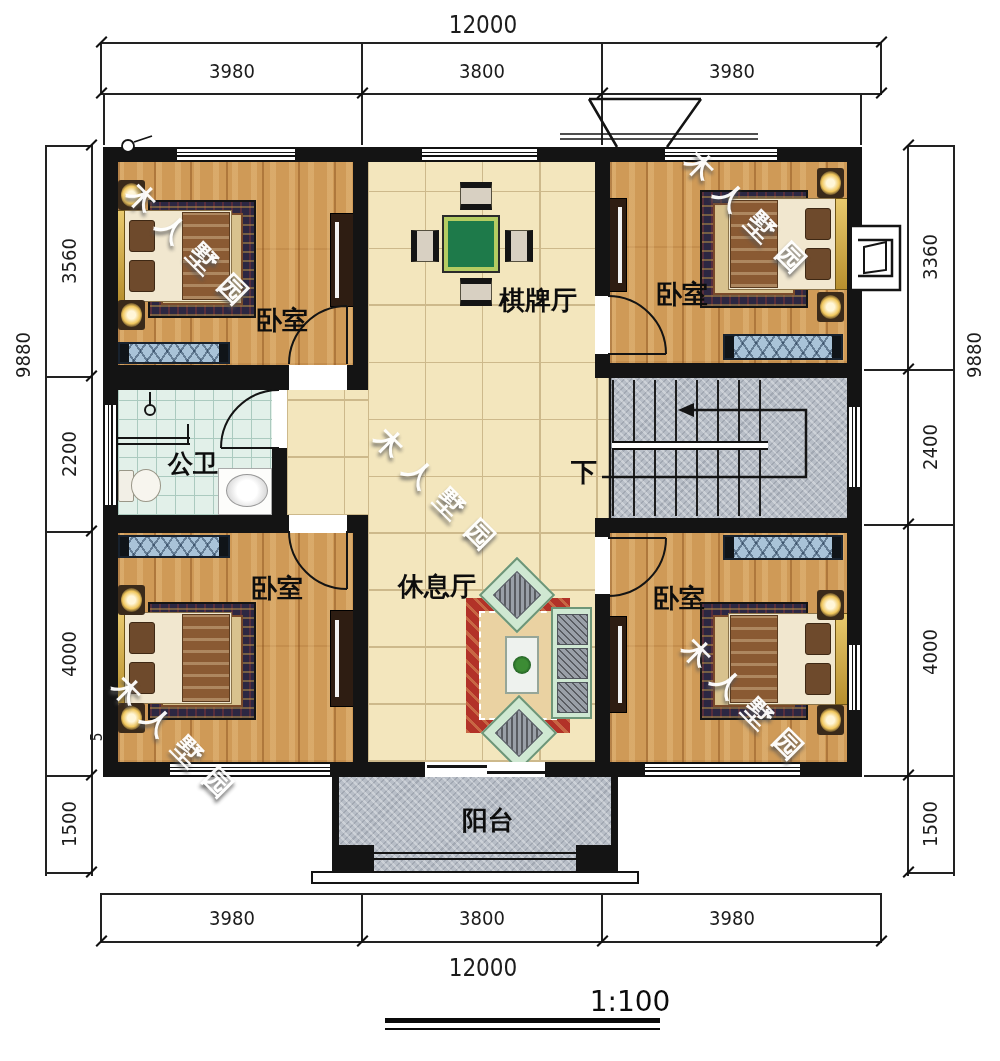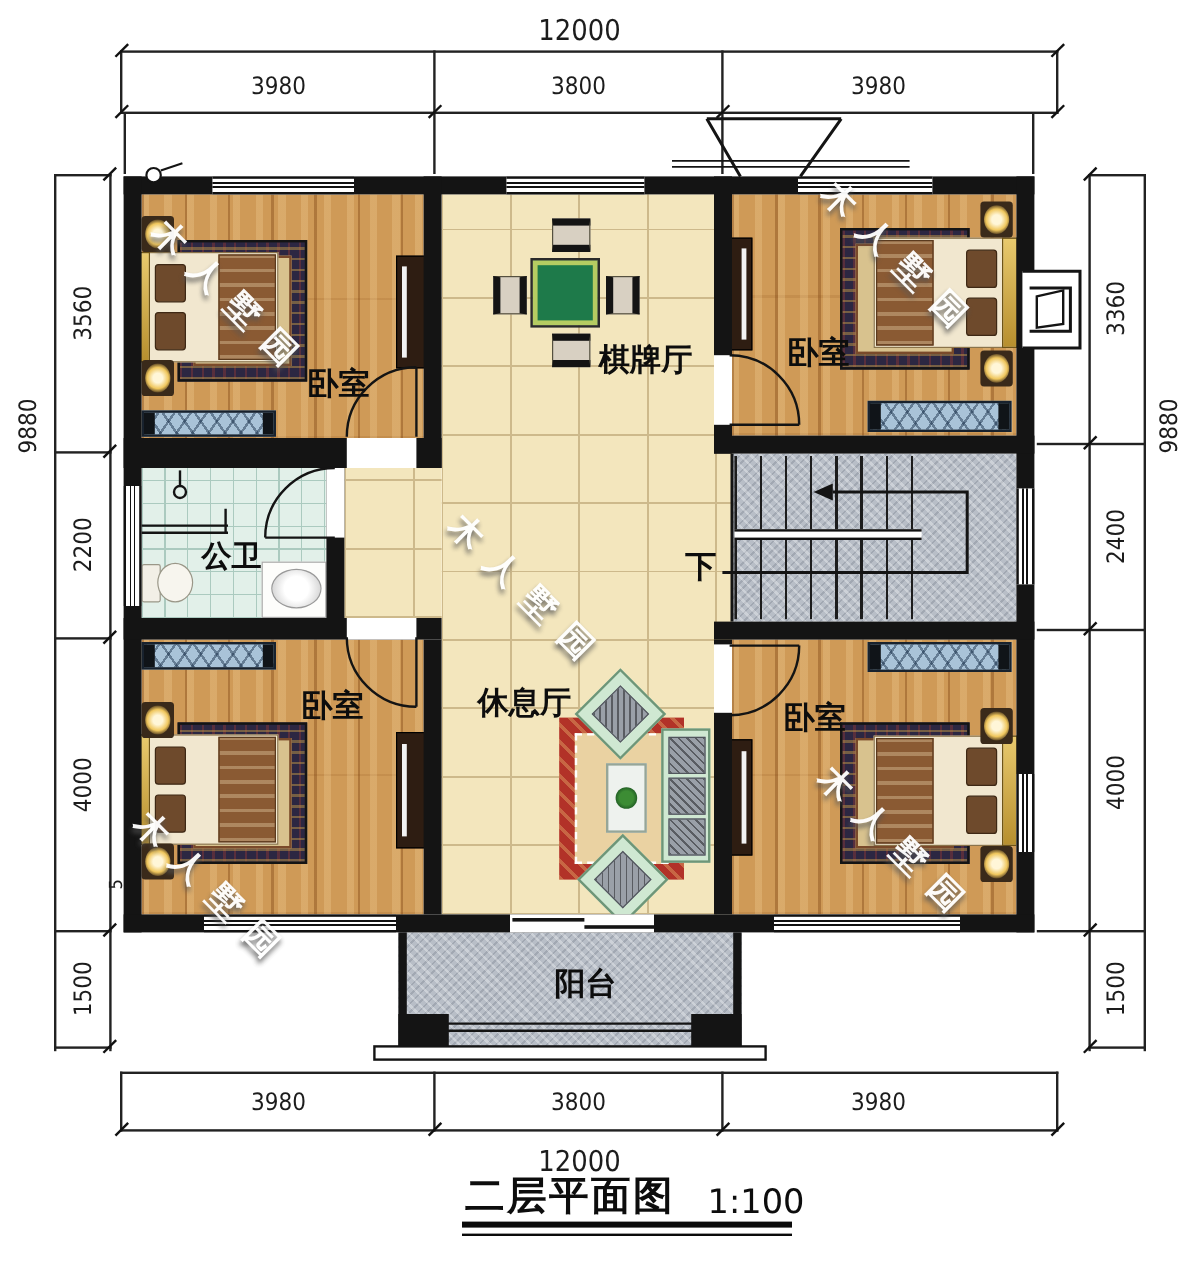--- a/index.html
+++ b/index.html
@@ -358,18 +358,17 @@
   <div class="lbl" style="left:437px;top:586px;font-size:26px;">休息厅</div>
   <div class="lbl" style="left:679px;top:598px;font-size:26px;">卧室</div>
   <div class="lbl" style="left:488px;top:820px;font-size:26px;">阳台</div>
 
   <div class="watermark" style="left:145px;top:175px;">木人墅园</div>
   <div class="watermark" style="left:703px;top:143px;">木人墅园</div>
   <div class="watermark" style="left:392px;top:420px;">木人墅园</div>
   <div class="watermark" style="left:130px;top:668px;">木人墅园</div>
   <div class="watermark" style="left:700px;top:630px;">木人墅园</div>
 
-  <div class="lbl" style="left:475px;top:997px;font-size:33px;letter-spacing:2px;">二层平面图</div>
   <div class="lbl" style="left:630px;top:1001px;font-size:28px;font-weight:400;">1:100</div>
   <div class="title-underline-thick" style="left:385px;top:1018px;width:275px;height:5px;"></div>
   <div class="title-underline-thin" style="left:385px;top:1028px;width:275px;height:2px;"></div>
 
 </div>
 
 </body></html>

